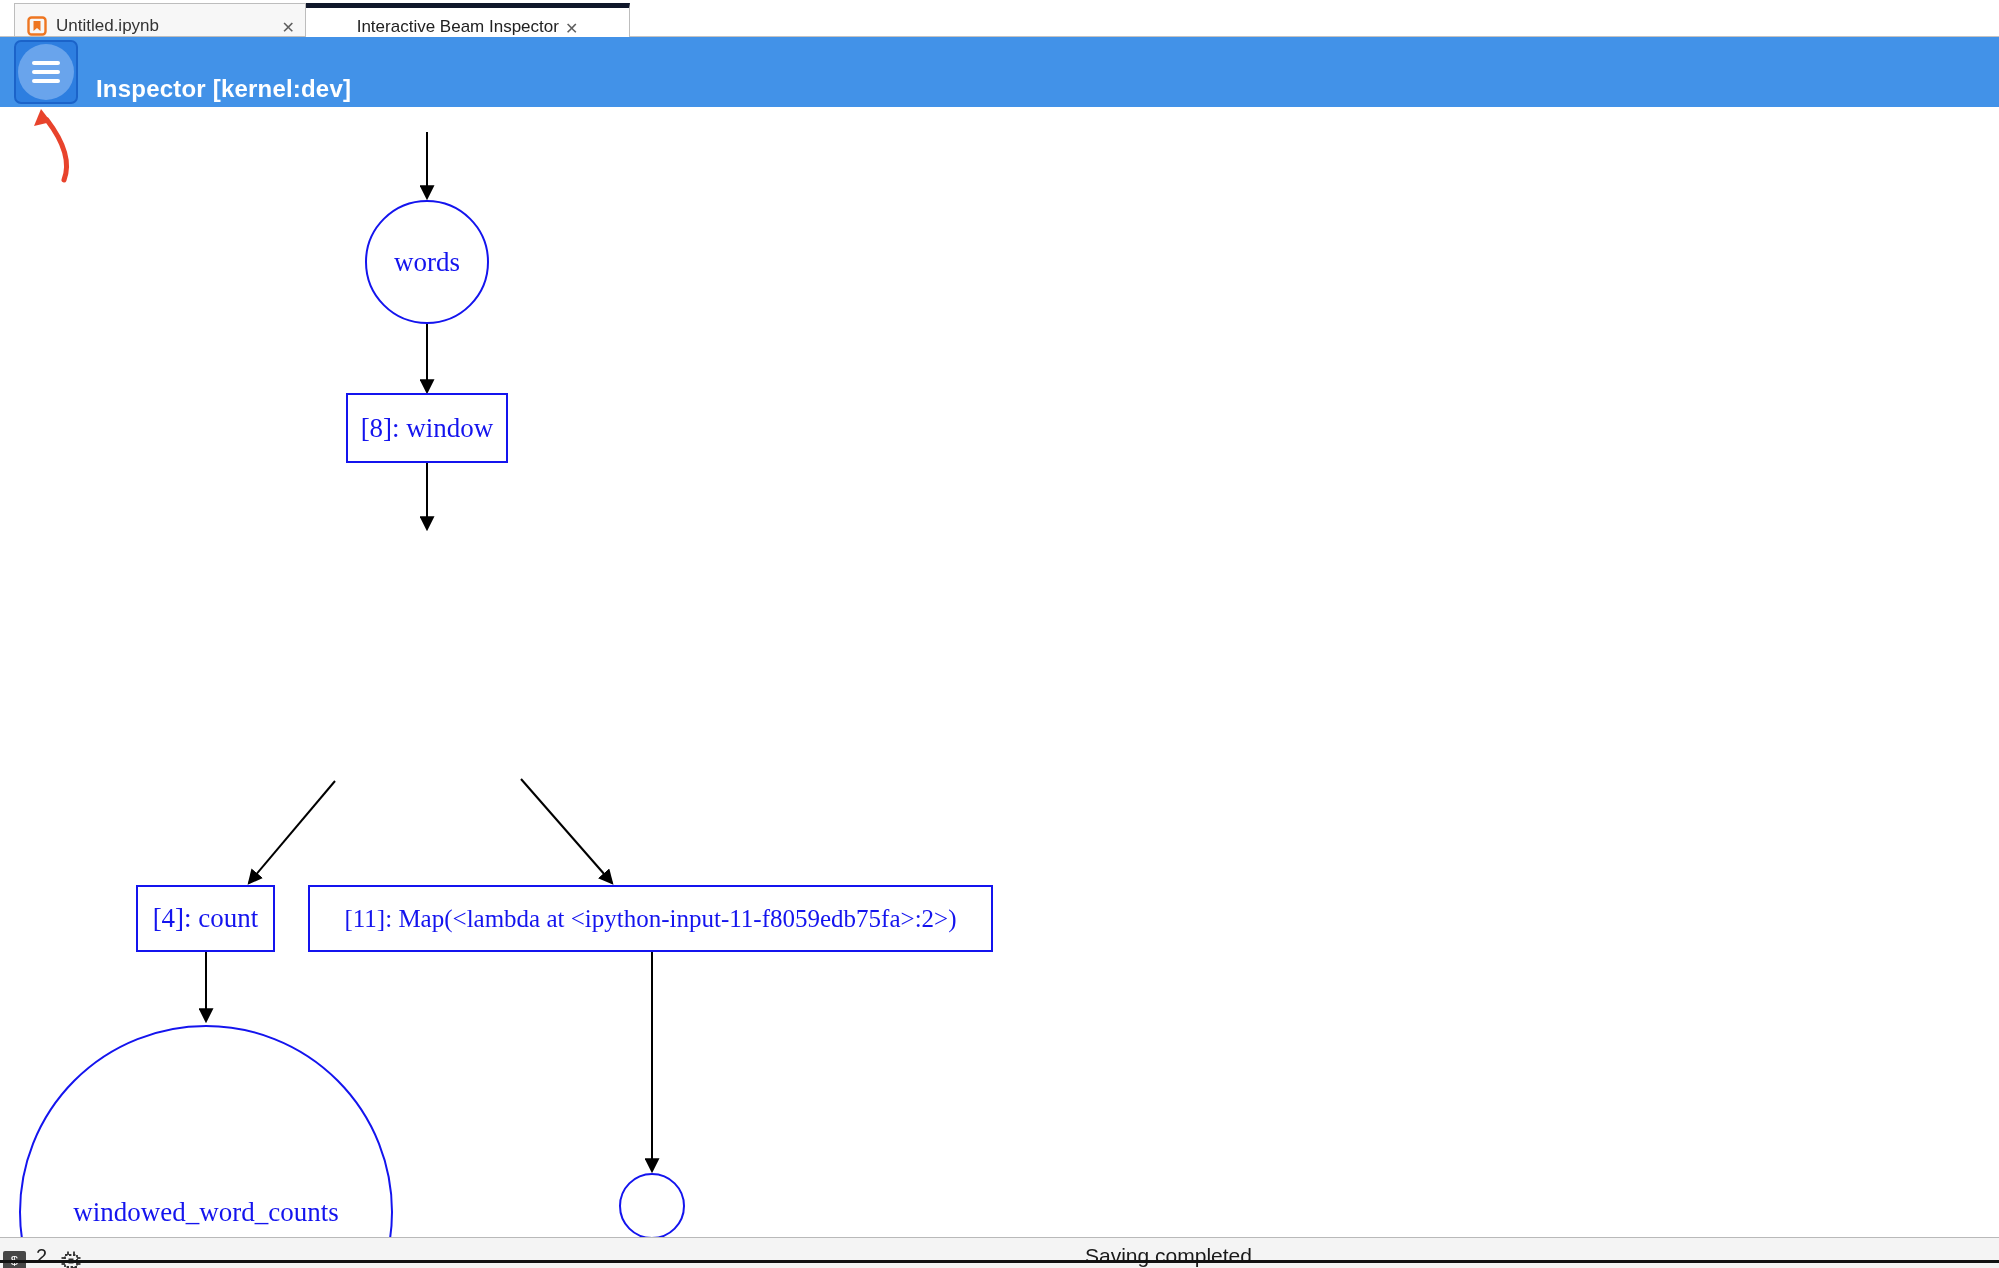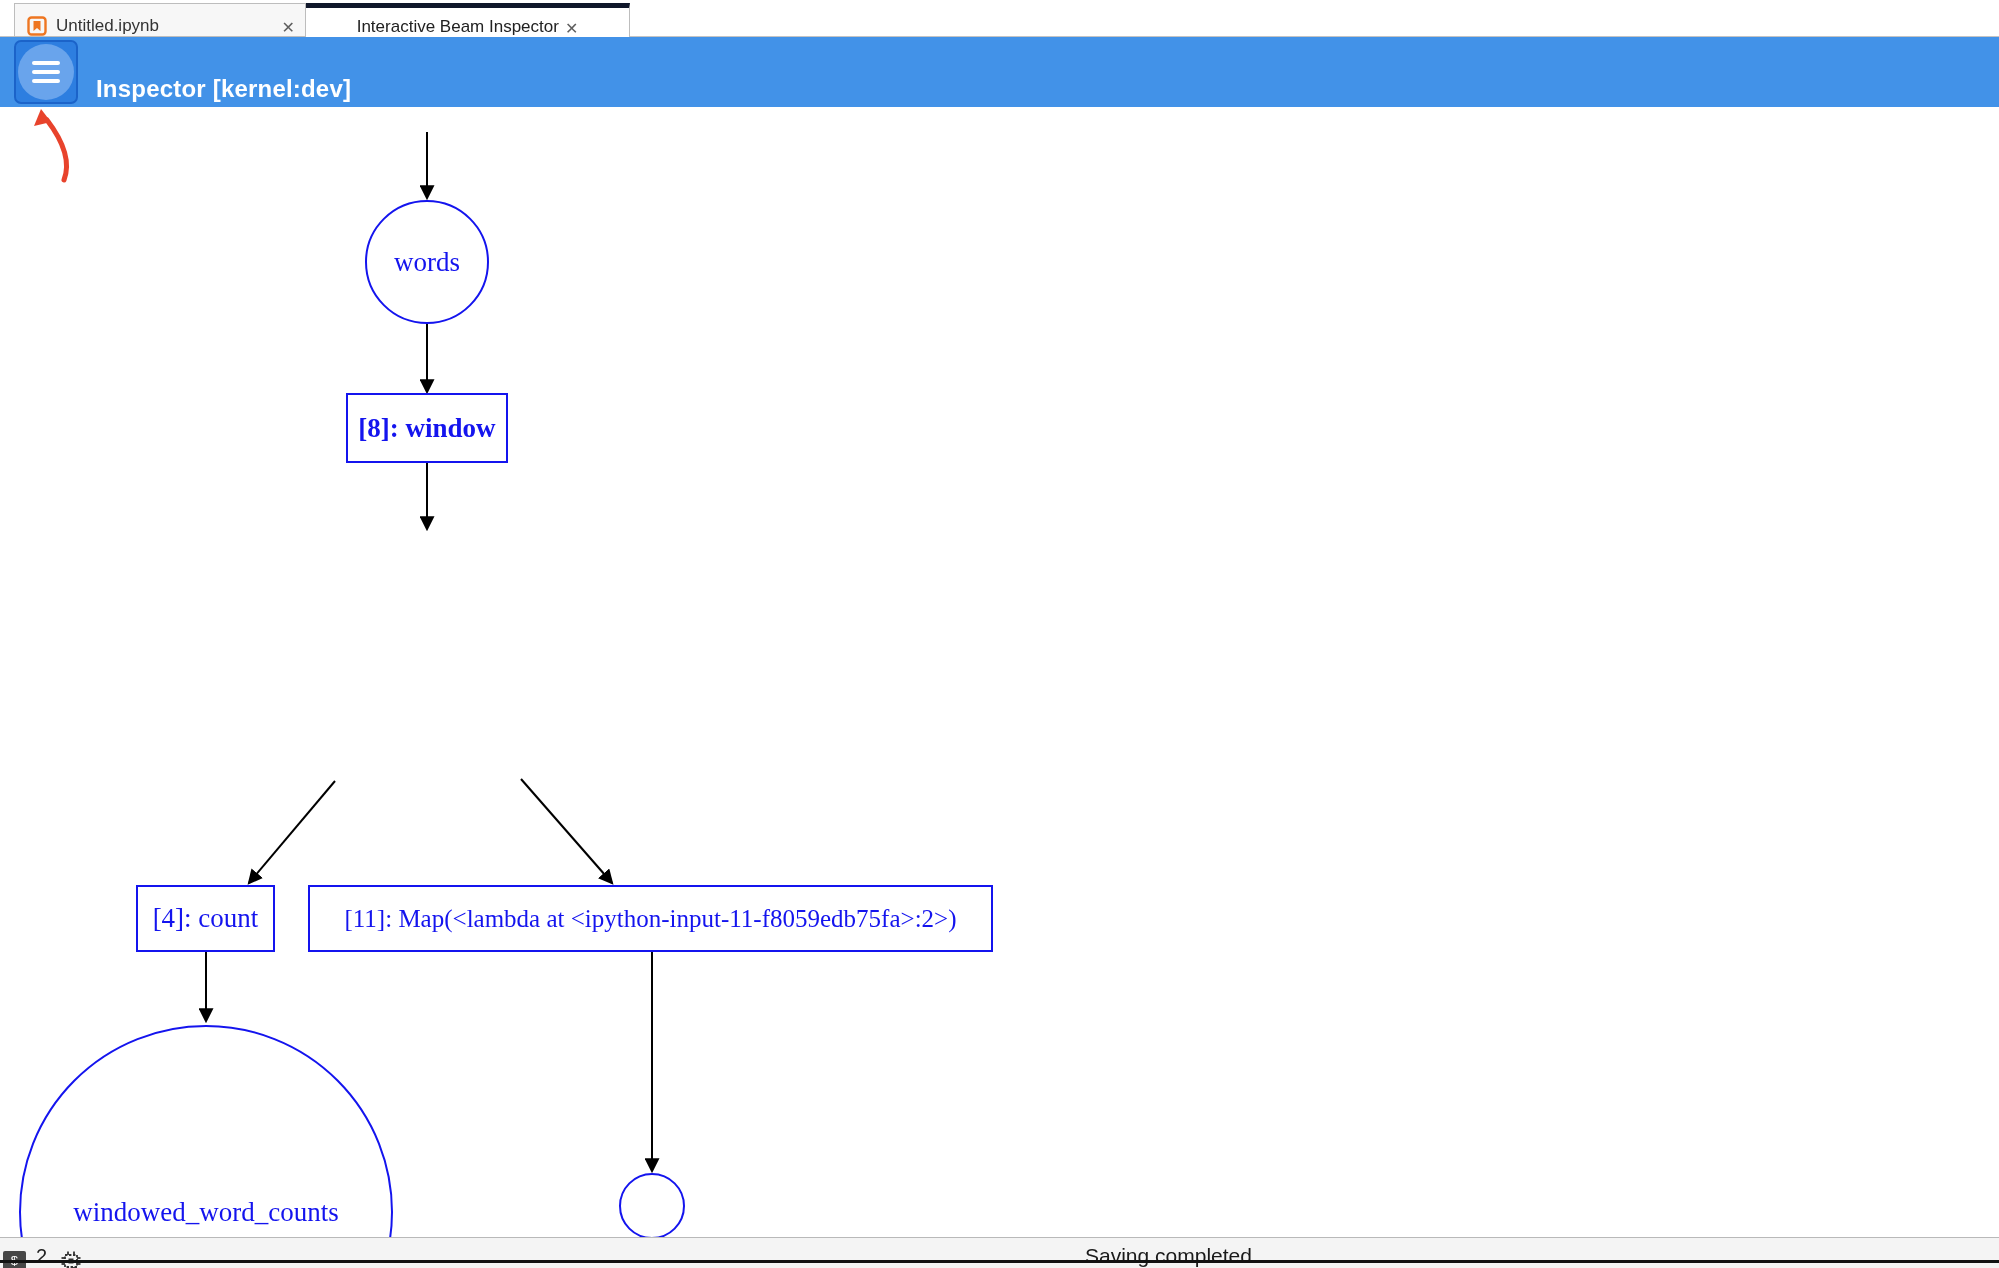--- a/index.html
+++ b/index.html
@@ -35,21 +35,21 @@
                  font-size:18px;}
 
   
   .canvas{position:absolute;left:0;top:109px;width:1999px;height:1161px;background:#fff;}
   .edges{position:absolute;left:0;top:0;}
   .node{position:absolute;box-sizing:border-box;border:2px solid #1414ee;color:#1414ee;
         display:flex;align-items:center;justify-content:center;text-align:center;
         font-family:"Liberation Serif",serif;font-size:27px;background:#fff0;cursor:pointer;}
   .circle{border-radius:50%;}
   .n-words{left:365px;top:91px;width:124px;height:124px;}
-  .n-window{left:346px;top:284px;width:162px;height:70px;font-weight:bold;}
+  .n-window{left:346px;top:284px;width:162px;height:70px;}
   .n-windowed-words{left:285px;top:422px;width:284px;height:284px;}
   .n-count{left:136px;top:776px;width:139px;height:67px;}
   .n-map{left:308px;top:776px;width:685px;height:67px;font-size:25px;}
   .n-wwc{left:19px;top:916px;width:374px;height:374px;}
   .n-anon{left:619px;top:1064px;width:66px;height:66px;}
 
   
   .status-bar{position:absolute;left:0;top:1237px;width:1999px;height:31px;background:#f4f4f4;
               border-top:1px solid #b9b9b9;box-sizing:border-box;}
   .term-icon{position:absolute;left:3px;top:1251px;width:23px;height:20px;background:#474747;

